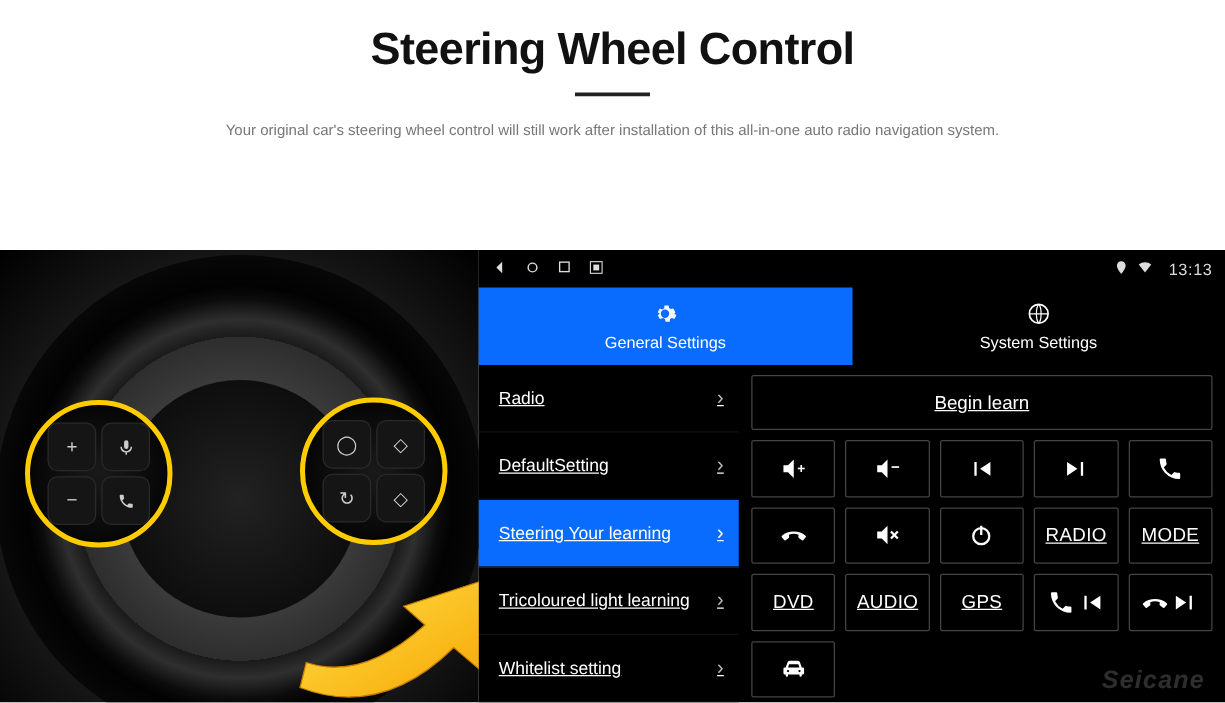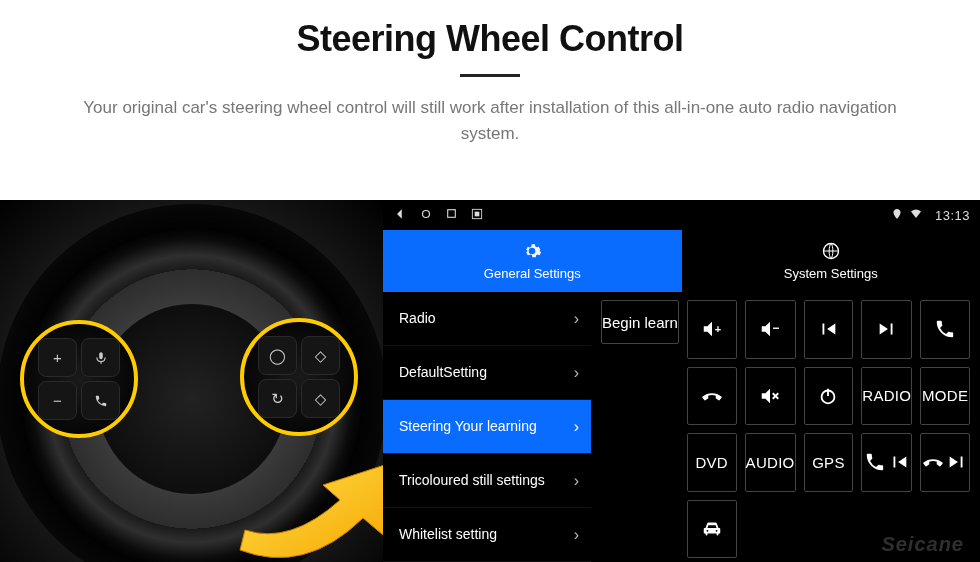--- a/index.html
+++ b/index.html
@@ -19,21 +19,21 @@
     font-weight: 700;
     color: #111;
     letter-spacing: -0.5px;
   }
   .divider {
     width: 60px; height: 3px;
     background: #222;
     margin: 14px auto 18px;
   }
   .subtitle {
-    font-size: 17px;
+    font-size: 12px;
     color: #777;
     line-height: 1.5;
     max-width: 860px;
     margin: 12px auto;
   }
   .content {
     position: absolute;
     left: 0; right: 0;
     top: 200px;
     height: 362px;
@@ -134,20 +134,21 @@
     align-items: center;
     justify-content: center;
     gap: 2px;
     font-size: 13px;
   }
   .tab.active { background: #0a6cff; }
   .tab-icon { font-size: 18px; line-height: 1; }
   .unit-body {
     display: flex;
     height: calc(100% - 92px);
+    text-decoration: underline;
   }
   .menu {
     width: 208px;
     display: flex;
     flex-direction: column;
   }
   .menu-item {
     flex: 1;
     min-height: 52px;
     display: flex;
@@ -159,21 +160,21 @@
     line-height: 1.2;
     position: relative;
   }
   .menu-item .chev { font-size: 16px; color: #bbb; }
   .menu-item.selected { background: #0a6cff; }
   .menu-item.selected .chev { color: #fff; }
   .right-side {
     flex: 1;
     padding: 8px 10px 4px;
     display: flex;
-    flex-direction: row;
+    flex-direction: column;
     gap: 8px;
     text-align: center;
   }
   .begin-learn {
     height: 44px;
     border: 1px solid #444;
     display: flex;
     align-items: center;
     justify-content: center;
     font-size: 15px;
@@ -325,21 +326,21 @@
         </div>
         <div class="menu-item">
           <span>DefaultSetting</span>
           <span class="chev">›</span>
         </div>
         <div class="menu-item selected">
           <span>Steering Your learning</span>
           <span class="chev">›</span>
         </div>
         <div class="menu-item">
-          <span>Tricoloured still settings</span>
+          <span>Tricoloured light learning</span>
           <span class="chev">›</span>
         </div>
         <div class="menu-item">
           <span>Whitelist setting</span>
           <span class="chev">›</span>
         </div>
       </div>
 
       <div class="right-side">
         <div class="begin-learn">

